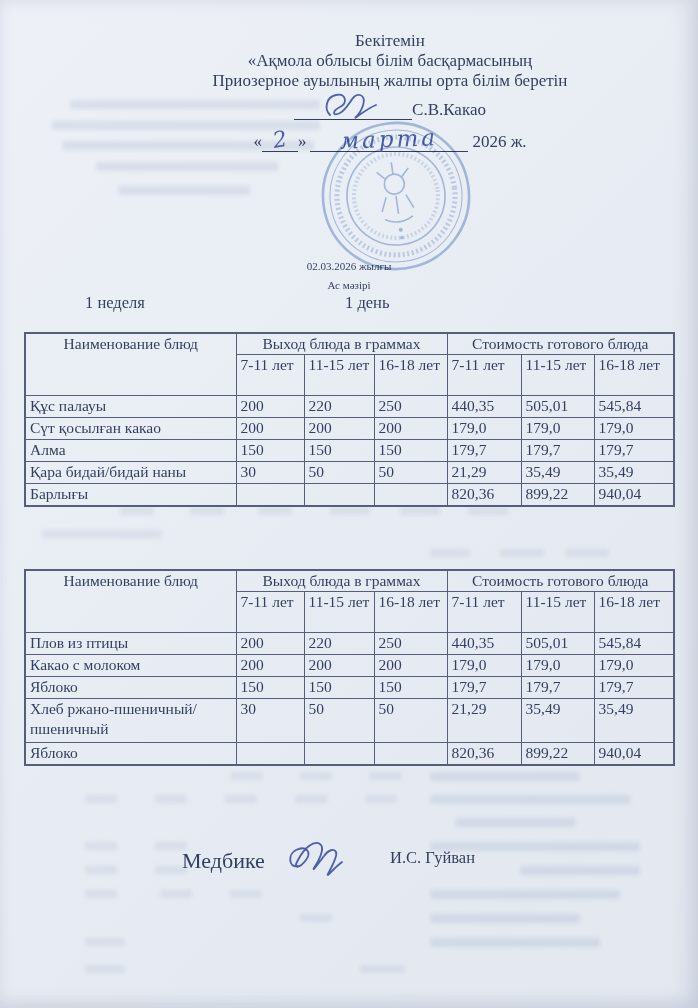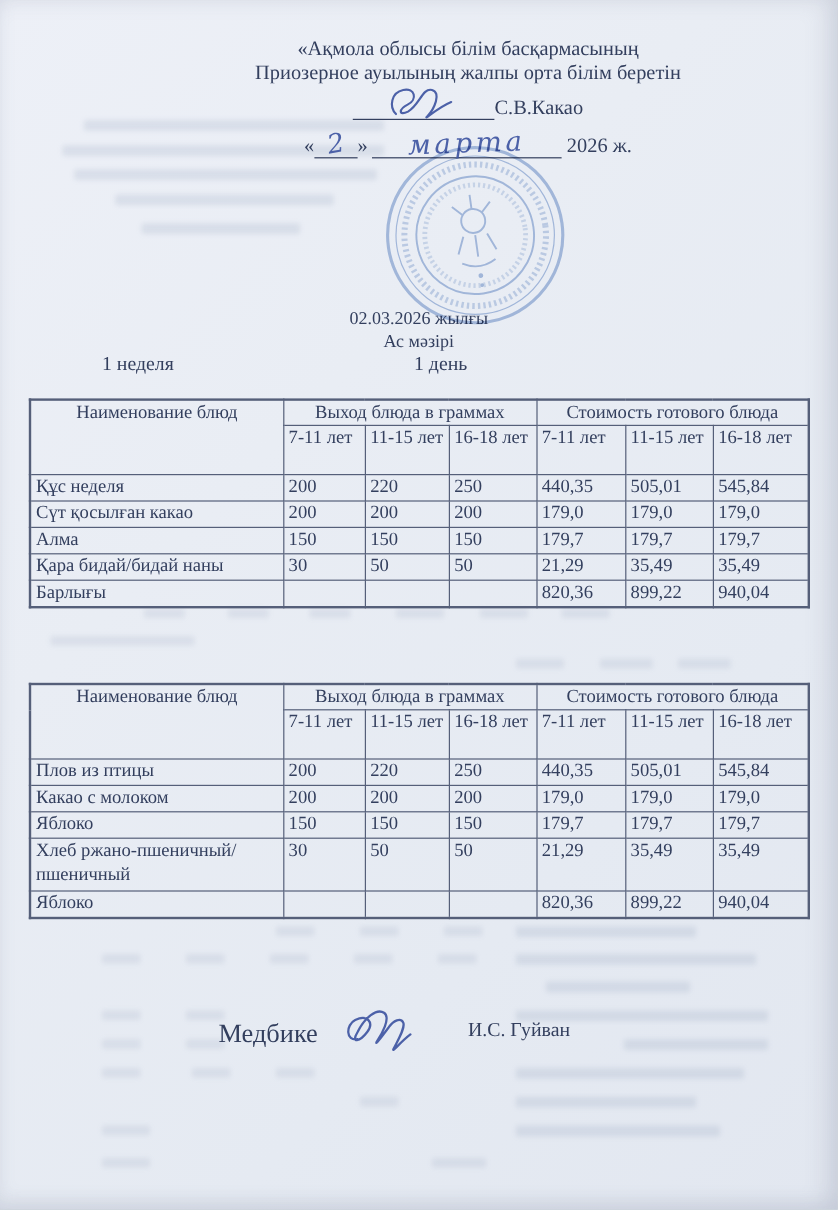--- a/index.html
+++ b/index.html
@@ -21,21 +21,21 @@
   .date-row{margin-top:12px;font-size:17px;position:relative;}
   .pen{color:#4c61a8;font-style:italic;font-family:"DejaVu Serif",serif;}
   .day-underline{display:inline-block;width:36px;border-bottom:1.4px solid #333f5e;text-align:center;height:19px;vertical-align:bottom;}
   .hand-day{display:inline-block;font-size:22px;transform:rotate(-10deg);line-height:14px;}
   .month-underline{display:inline-block;min-width:158px;border-bottom:1.4px solid #333f5e;text-align:center;height:19px;vertical-align:bottom;margin:0 4px;}
   .hand-month{display:inline-block;font-size:23px;letter-spacing:3px;transform:rotate(-2deg);line-height:12px;}
   
   .stamp{position:absolute;left:318px;top:118px;width:156px;height:156px;z-index:2;opacity:.55;
     mix-blend-mode:multiply;transform:rotate(-8deg);}
   
-  .title-block{position:absolute;top:257px;left:0;width:698px;text-align:center;font-size:15px;line-height:19px;z-index:1;}
+  .title-block{position:absolute;top:257px;left:0;width:698px;text-align:center;font-size:11px;line-height:19px;z-index:1;}
   .week-label{position:absolute;top:293px;left:85px;font-size:16.5px;z-index:1;}
   .day-label{position:absolute;top:293px;left:345px;font-size:16.5px;z-index:1;}
   
   table.menu{position:absolute;left:24px;width:649px;border-collapse:collapse;table-layout:fixed;
     font-size:15.5px;z-index:1;background:transparent;}
   table.menu td{border:1.6px solid #555f79;padding:0 4px;vertical-align:top;overflow:hidden;line-height:20px;}
   table.menu{border:2px solid #555f79;padding-left:48px;}
   tr.h1{height:21px;} tr.h2{height:41px;} tr.data{height:22px;} tr.tall{height:44px;}
   td.c{text-align:center;}
   td.age{padding:0 12px 0 5px;}
@@ -89,20 +89,21 @@
   <div class="g sm" style="left:230px;top:890px;width:32px"></div>
   <div class="g" style="left:430px;top:890px;width:190px"></div>
   <div class="g sm" style="left:300px;top:914px;width:32px"></div>
   <div class="g" style="left:430px;top:914px;width:150px"></div>
   <div class="g" style="left:430px;top:938px;width:170px"></div>
   <div class="g sm" style="left:85px;top:938px;width:40px"></div>
   <div class="g sm" style="left:85px;top:965px;width:40px"></div>
   <div class="g sm" style="left:360px;top:965px;width:45px"></div>
 
   <div class="header-block">
+    <div>Бекітемін</div>
     <div>«Ақмола облысы білім басқармасының</div>
     <div>Приозерное ауылының жалпы орта білім беретін</div>
     <div class="sig-row">
       <span class="sig-underline">
         <svg class="scrawl" width="58" height="34" viewBox="0 0 58 34">
           <path d="M8 26 C2 20 4 8 14 6 C24 4 26 14 18 18 C10 22 10 28 18 24 C28 18 30 4 38 6 C46 8 40 22 34 28 C30 32 44 20 54 16" fill="none" stroke="#4c61a8" stroke-width="1.8" stroke-linecap="round"></path>
         </svg>
       </span><span>С.В.Какао</span>
     </div>
     <div class="date-row">
@@ -148,21 +149,21 @@
     </tr>
     <tr class="h2">
       <td class="age">7-11 лет</td>
       <td class="age">11-15 лет</td>
       <td class="age">16-18 лет</td>
       <td>7-11 лет</td>
       <td class="age">11-15 лет</td>
       <td class="age">16-18 лет</td>
     </tr>
     <tr class="data">
-      <td>Құс неделя</td>
+      <td>Құс палауы</td>
       <td class="num">200</td>
       <td class="num">220</td>
       <td class="num">250</td>
       <td class="num">440,35</td>
       <td class="num">505,01</td>
       <td class="num">545,84</td>
     </tr>
     <tr class="data">
       <td>Сүт  қосылған какао</td>
       <td class="num">200</td>

